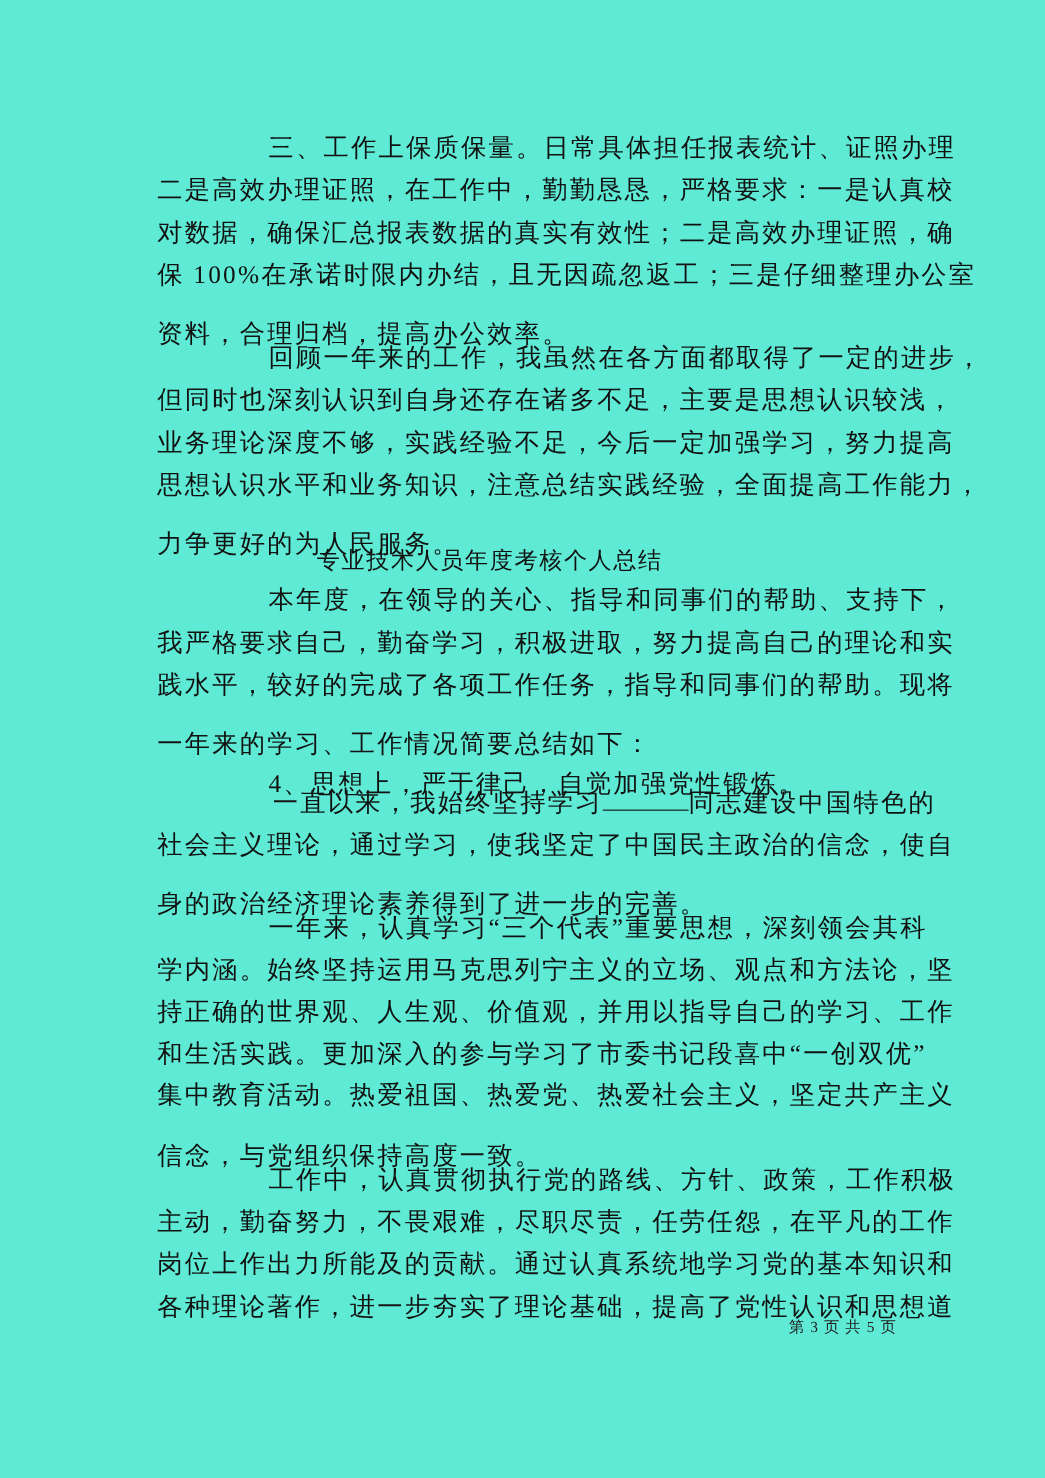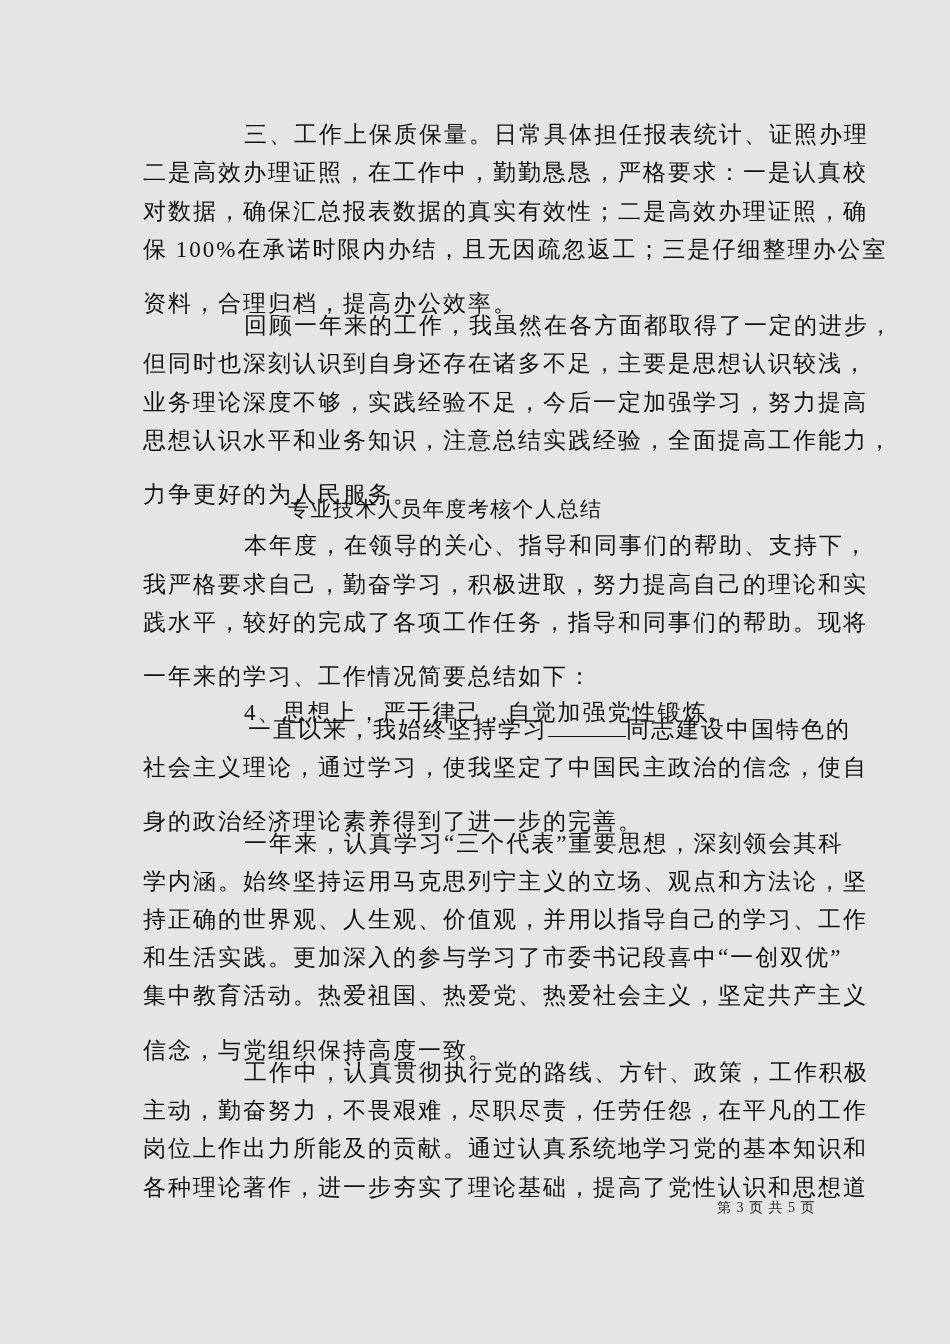--- a/index.html
+++ b/index.html
@@ -1,18 +1,18 @@
 <!DOCTYPE html>
 <html><head>
   <meta charset="utf-8">
   <style>
     html, body { margin: 0; padding: 0; background: #ffffff; }
     body { width: 950px; height: 1344px; position: relative; overflow: hidden;
            font-family: "Liberation Serif", "DejaVu Serif", serif; color: #111111; }
-    .page { position: absolute; left: 0; top: 0; width: 950px; height: 1344px; background: #e5e5e5; }
+    .page { position: absolute; left: 0; top: 0; width: 950px; height: 1344px; background: #5eead4; }
     .line { position: absolute; left: 143px; width: 664px; height: 36px; line-height: 36px;
             font-size: 23px; white-space: nowrap; text-align: justify; text-align-last: justify;
             letter-spacing: 2px; }
     .line.last { text-align-last: left; margin-top: 16px; }
     .line.indent1 { left: 244px; width: 563px; }
     .line.indent2 { left: 248px; width: 559px; }
     .title { position: absolute; left: 288px; width: 314px; height: 34px; line-height: 34px;
              font-size: 21px; white-space: nowrap; text-align: justify; text-align-last: justify;
              letter-spacing: 1px; }
     .blank { display: inline-block; width: 78px; border-bottom: 1px solid #111; height: 20px; vertical-align: baseline; }

